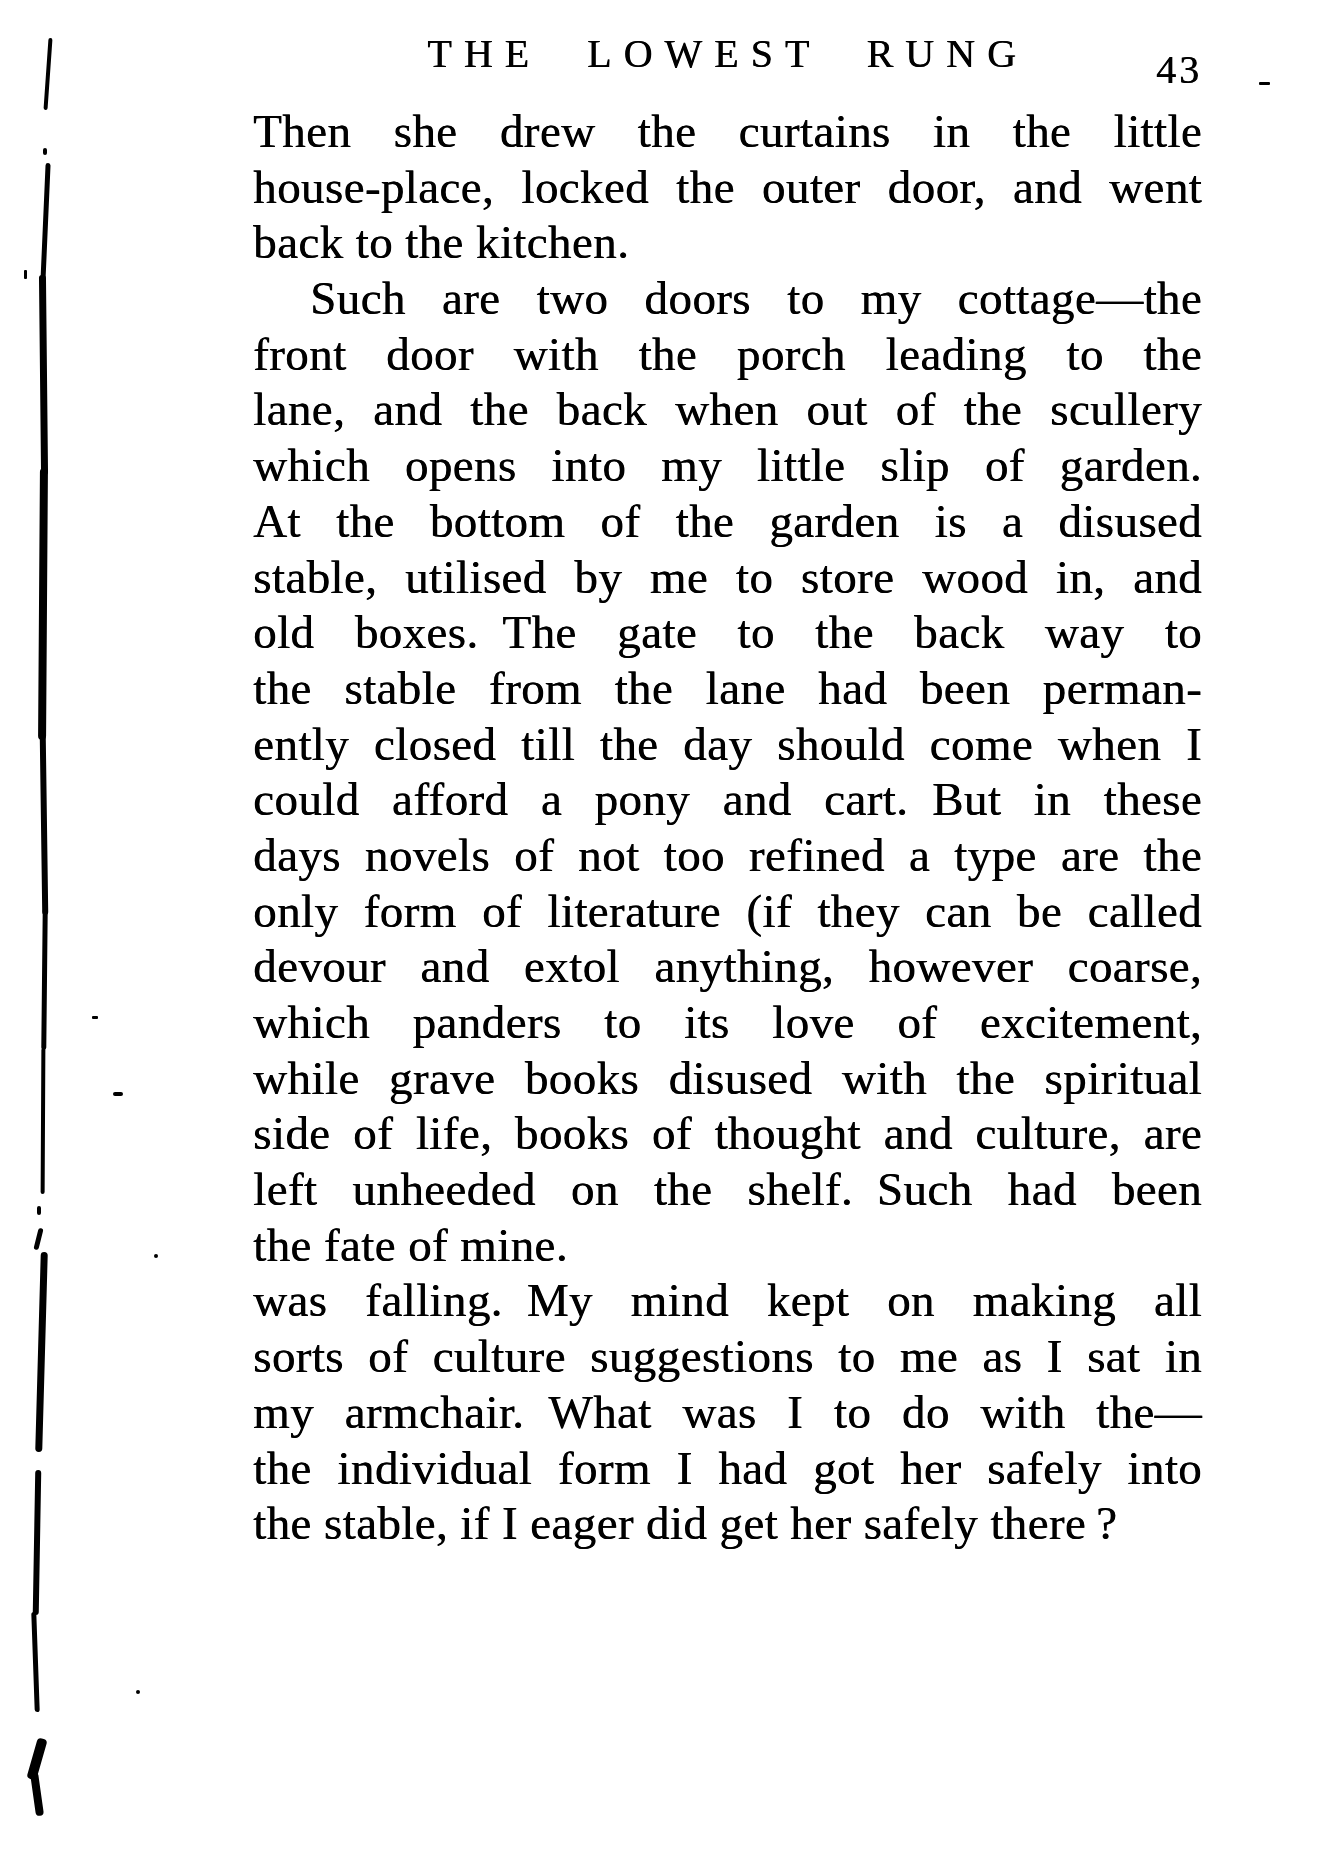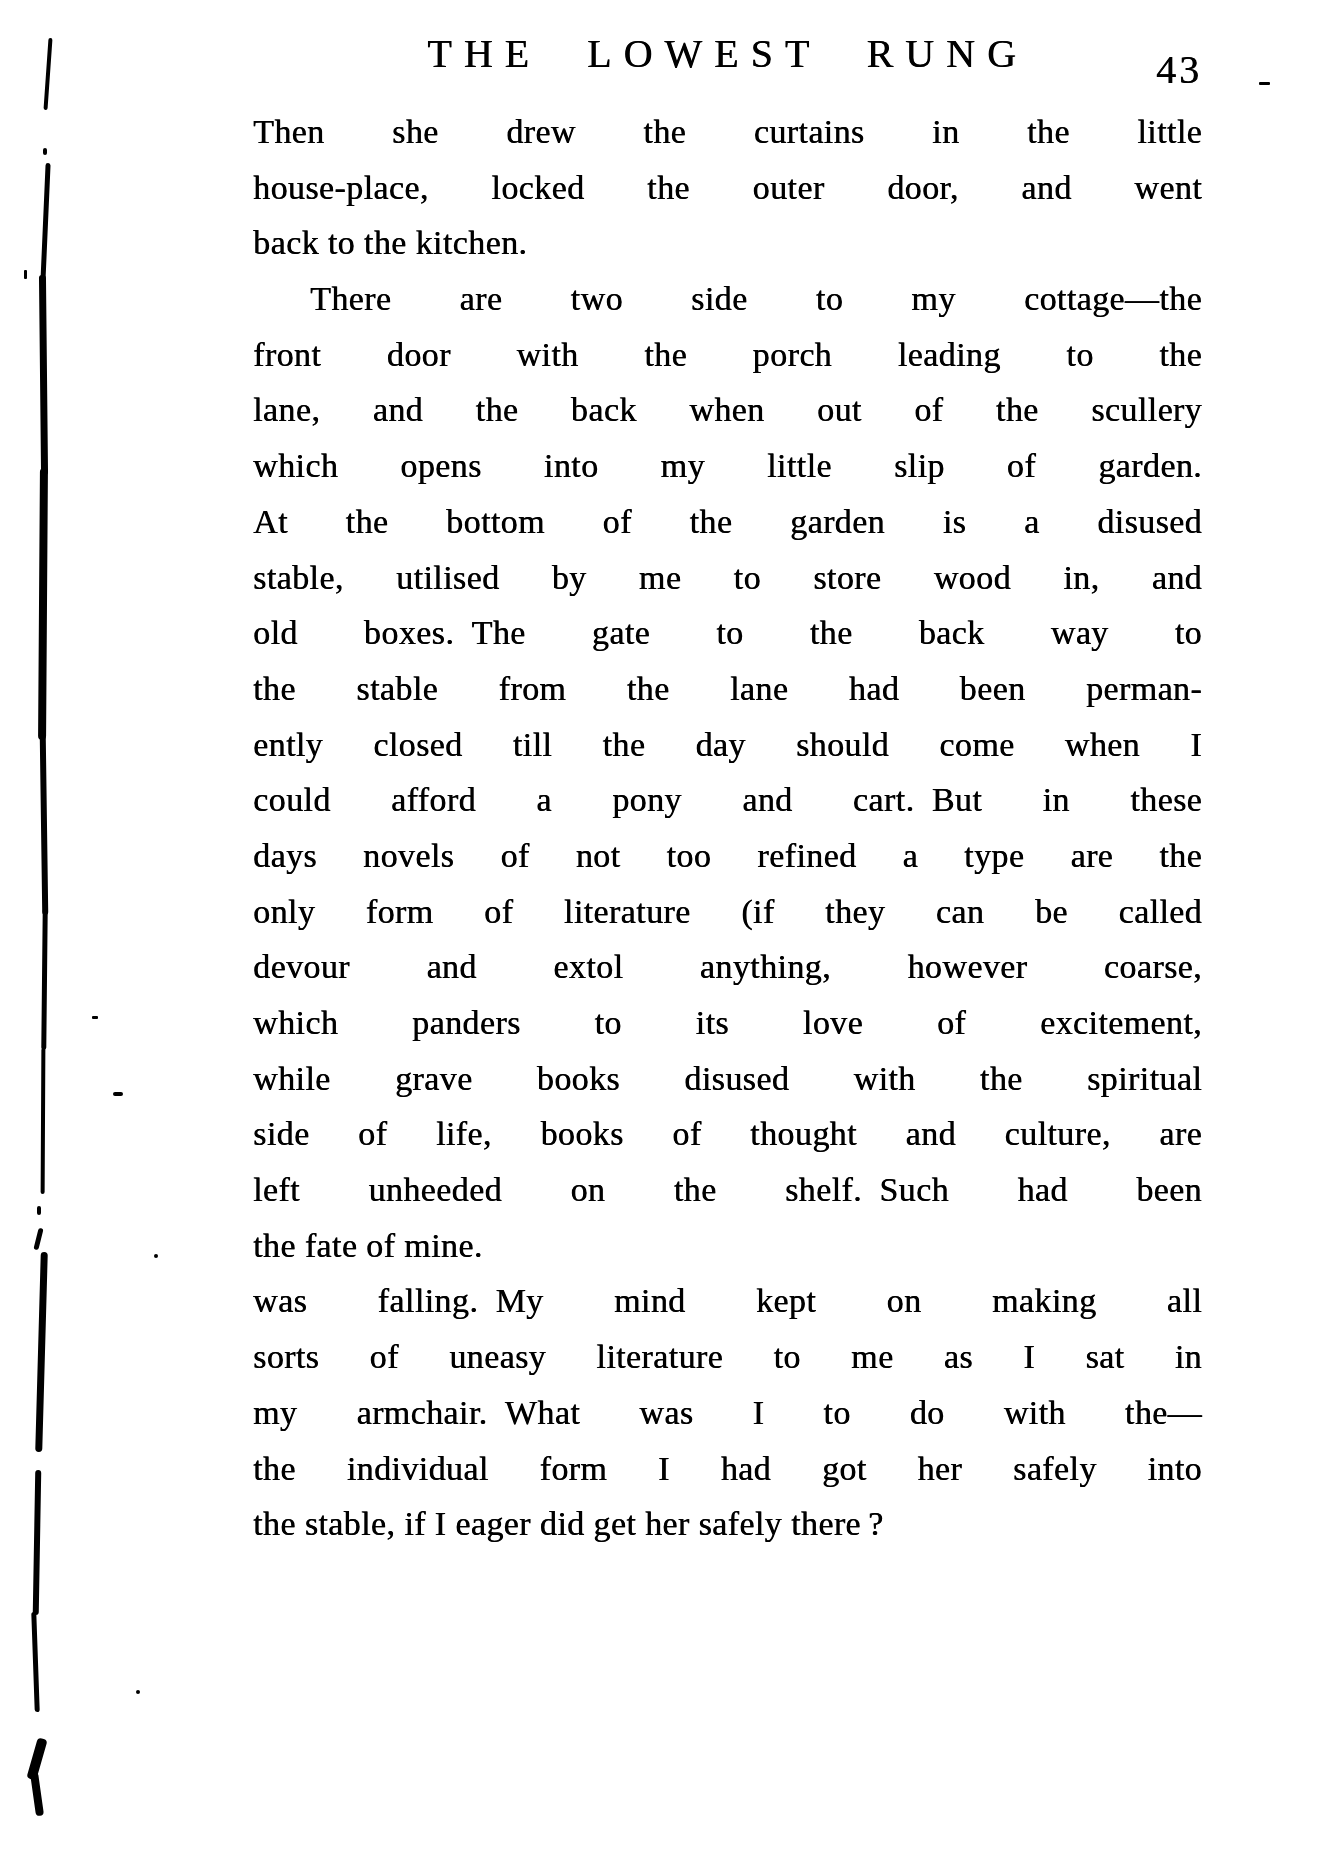--- a/index.html
+++ b/index.html
@@ -39,21 +39,21 @@
     font-size: 40px;
     line-height: 40px;
     letter-spacing: 3px;
     text-shadow: 0.5px 0 0 currentColor;
   }
   .body-text {
     position: absolute;
     top: 104px;
     left: 0;
     width: 100%;
-    font-size: 34px;
+    font-size: 47px;
     letter-spacing: 0.4px;
     text-shadow: 0.5px 0 0 currentColor;
   }
   .line {
     height: 55.7px;
     line-height: 55.7px;
   }
   .line.j {
     text-align: justify;
     text-align-last: justify;
@@ -76,21 +76,21 @@
 
     <div class="body-text">
 
       <div>
         <div class="line j">Then she drew the curtains in the little</div>
         <div class="line j">house-place, locked the outer door, and went</div>
         <div class="line">back to the kitchen.</div>
       </div>
 
       <div>
-        <div class="line j ind">There are two side to my cottage—the</div>
+        <div class="line j ind">Such are two doors to my cottage—the</div>
         <div class="line j">front door with the porch leading to the</div>
         <div class="line j">lane, and the back when out of the scullery</div>
         <div class="line j">which opens into my little slip of garden.</div>
         <div class="line j">At the bottom of the garden is a disused</div>
         <div class="line j">stable, utilised by me to store wood in, and</div>
         <div class="line j">old boxes. The gate to the back way to</div>
         <div class="line j">the stable from the lane had been perman-</div>
         <div class="line j">ently closed till the day should come when I</div>
         <div class="line j">could afford a pony and cart. But in these</div>
         <div class="line j">days novels of not too refined a type are the</div>
@@ -98,21 +98,21 @@
         <div class="line j">devour and extol anything, however coarse,</div>
         <div class="line j">which panders to its love of excitement,</div>
         <div class="line j">while grave books disused with the spiritual</div>
         <div class="line j">side of life, books of thought and culture, are</div>
         <div class="line j">left unheeded on the shelf. Such had been</div>
         <div class="line">the fate of mine.</div>
       </div>
 
       <div>
         <div class="line j">was falling. My mind kept on making all</div>
-        <div class="line j">sorts of uneasy literature to me as I sat in</div>
+        <div class="line j">sorts of culture suggestions to me as I sat in</div>
         <div class="line j">my armchair. What was I to do with the—</div>
         <div class="line j">the individual form I had got her safely into</div>
         <div class="line">the stable, if I eager did get her safely there ?</div>
       </div>
 
     </div>
   </div>
 
   <div class="artifacts">
     <div class="mark" style="left:46px;top:38px;width:4px;height:72px;transform:rotate(4deg);border-radius:2px;"></div>

